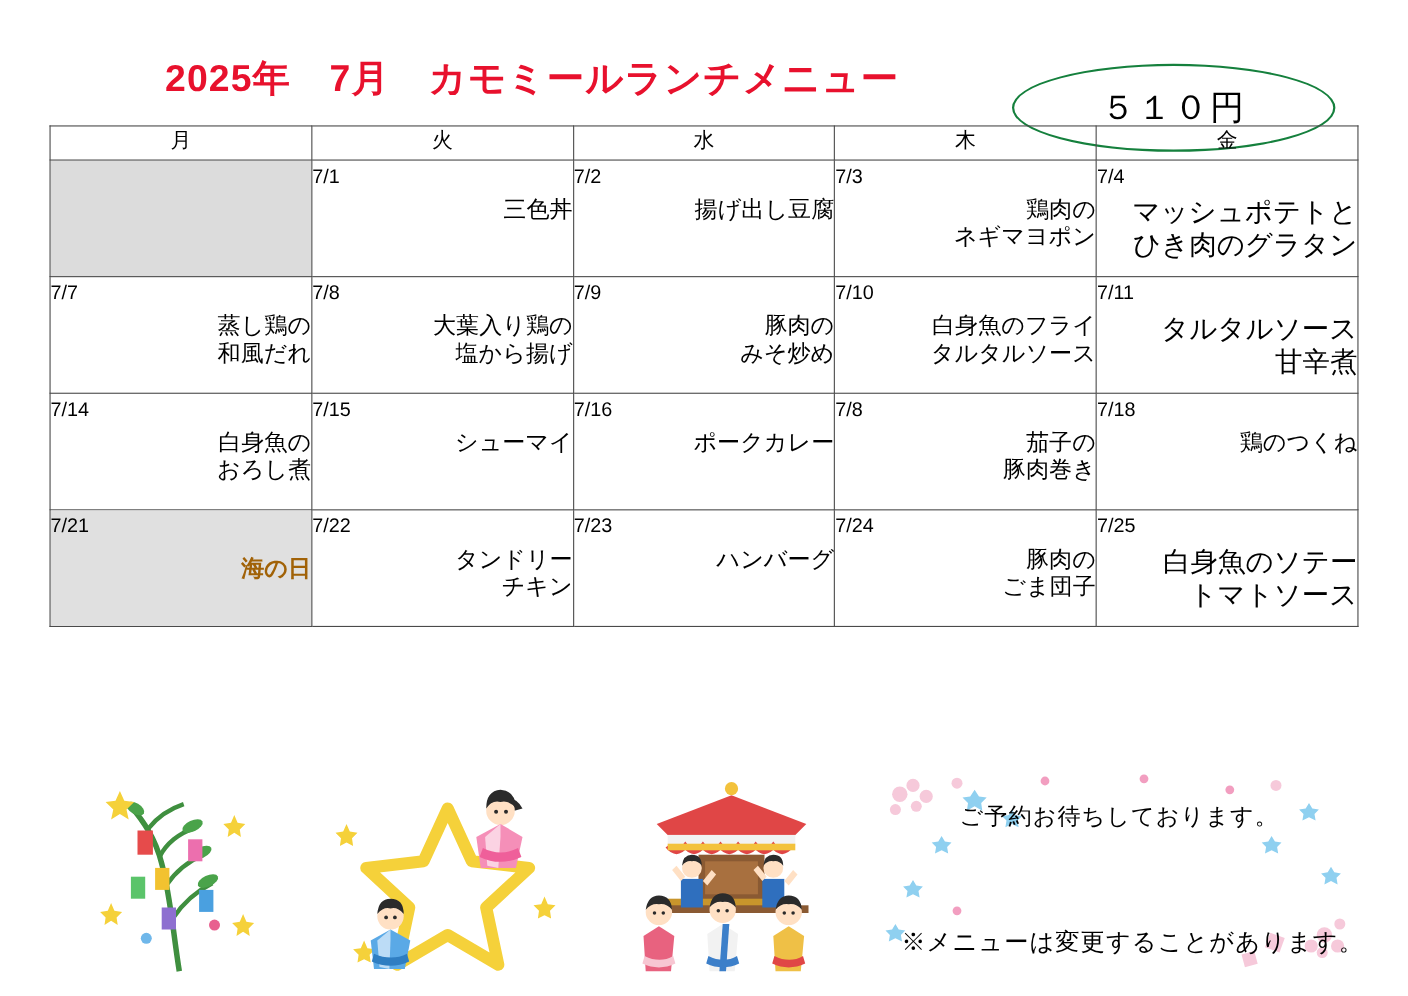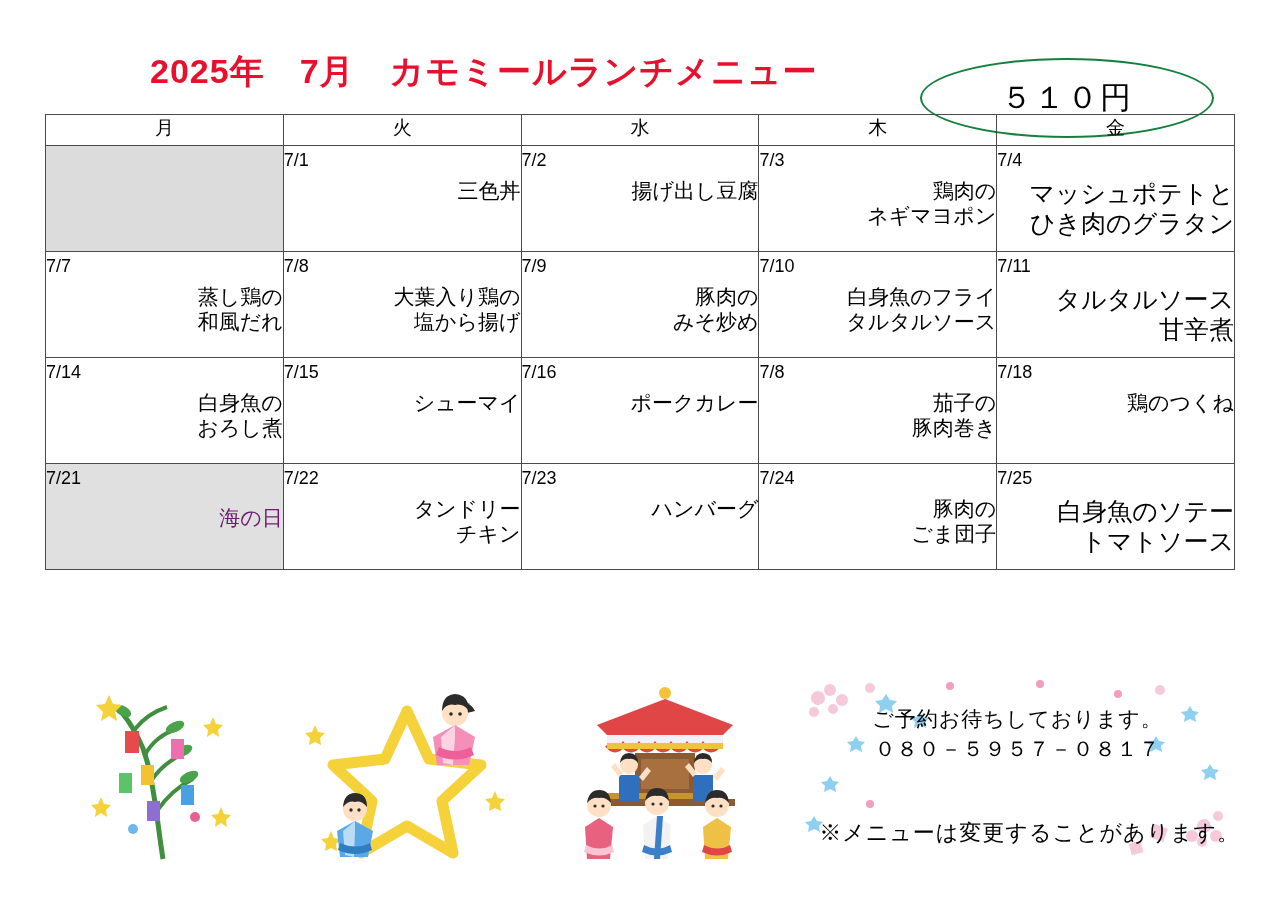--- a/index.html
+++ b/index.html
@@ -100,30 +100,31 @@
     font-size: 21px;
     text-align: right;
     line-height: 1.22;
     padding-top: 7px;
     white-space: pre-line;
   }
   .menu.small {
     font-size: 25px;
   }
   .menu.holiday-label {
-    color: #701a75;
+    color: #a16207;
     font-size: 21px;
     padding-top: 16px;
+    font-weight: bold;
   }
 
   
   .bottom {
     position: absolute;
     left: 45px;
-    top: 676px;
+    top: 700px;
     width: 1190px;
     height: 190px;
   }
 
   
   .illus {
     position: absolute;
   }
   .illus-tree { left: 40px; top: 5px; width: 170px; height: 180px; }
   .illus-star { left: 250px; top: 5px; width: 230px; height: 180px; }
@@ -439,18 +440,17 @@
           <circle cx="318" cy="18" r="4"></circle>
             <circle cx="70" cy="128" r="4"></circle>
         </g>
         <g fill="#f6c9da">
           <rect x="352" y="150" width="14" height="14" transform="rotate(20 359 157)"></rect>
           <rect x="330" y="166" width="12" height="12" transform="rotate(-15 336 172)"></rect>
         </g>
       </svg>
       <div class="reserve-lines">
         <div>ご予約お待ちしております。</div>
-        <div>０８０－５９５７－０８１７</div>
       </div>
       <div class="note">※メニューは変更することがあります。</div>
     </div>
   </div>
 </div>
 
 </body></html>

